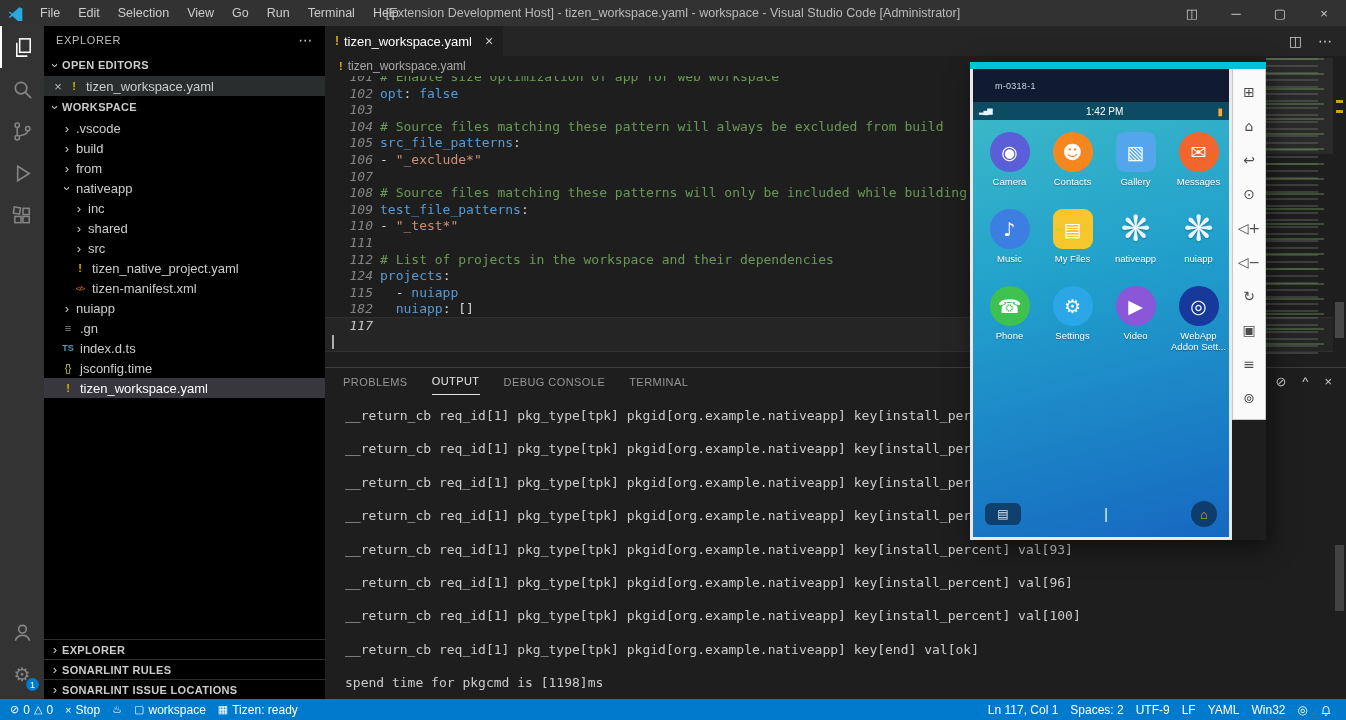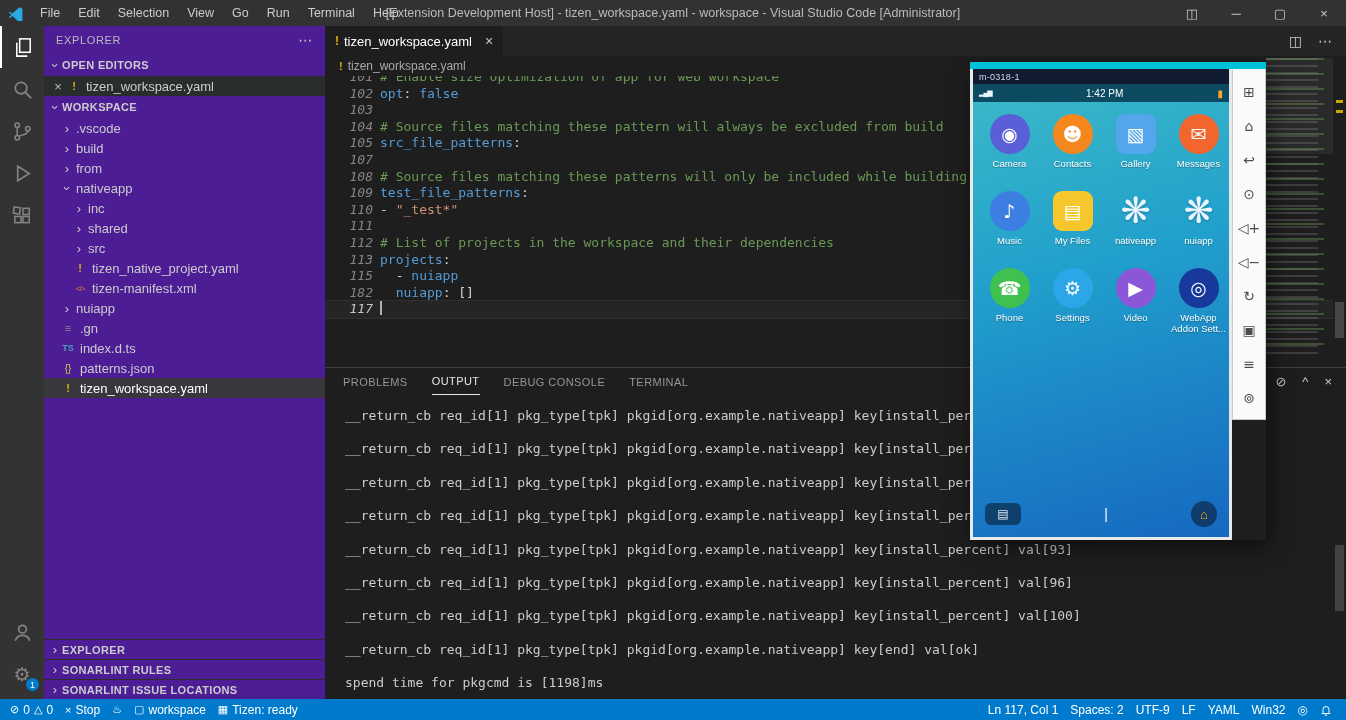--- a/index.html
+++ b/index.html
@@ -29,21 +29,21 @@
   .ab-item{width:44px;height:42px;display:flex;align-items:center;justify-content:center;
     color:#858585;position:relative;}
   .ab-item.active{color:#ffffff;border-left:2px solid #ffffff;}
   .ab-item svg{width:23px;height:23px;}
   .ab-bottom{margin-top:auto;display:flex;flex-direction:column;align-items:center;margin-bottom:4px;}
   .gear-glyph{font-size:19px;}
   .badge{position:absolute;right:5px;bottom:4px;background:#007acc;color:#fff;font-size:9px;
     width:13px;height:13px;border-radius:50%;display:flex;align-items:center;justify-content:center;}
 
   
-  .sidebar{position:absolute;top:0;bottom:0;left:44px;width:281px;background:#4c1d95;
+  .sidebar{position:absolute;top:0;bottom:0;left:44px;width:281px;background:#000000;
     font-size:13px;color:#cccccc;z-index:4;}
   .sb-header{height:28px;display:flex;align-items:center;padding:0 12px;
     font-size:11px;letter-spacing:.06em;color:#bbbbbb;}
   .sb-header .more{margin-left:auto;font-size:14px;color:#cccccc;}
   .sb-sec{height:22px;display:flex;align-items:center;font-size:11px;font-weight:bold;
     color:#cccccc;padding-left:4px;letter-spacing:.03em;}
   .chev{display:inline-block;width:14px;text-align:center;color:#cccccc;font-size:13px;
     transform:none;font-weight:normal;}
   .chev.exp{transform:rotate(90deg);}
   .row{height:20px;display:flex;align-items:center;white-space:nowrap;color:#cccccc;}
@@ -74,21 +74,21 @@
     align-items:center;padding-left:14px;font-size:12px;color:#a9a9a9;gap:5px;background:#1e1e1e;}
   .breadcrumb .warn{color:#ddb100;font-weight:bold;font-size:11px;}
 
   .editor-code{position:absolute;top:50px;left:0;right:13px;height:291px;overflow:hidden;
     font-family:"DejaVu Sans Mono","Liberation Mono",monospace;font-size:13px;line-height:16.6px;}
   .cline{display:flex;white-space:pre;}
   .cline:first-child{margin-top:-7px;}
   .gut{width:48px;text-align:right;color:#858585;flex:none;font-style:italic;}
   .cline.cur .gut{color:#c6c6c6;}
   .ctext{margin-left:7px;}
-  .cline.cur{background:rgba(255,255,255,0.035);outline:1px solid #303030;}
+  .cline.cur{background:rgba(255,255,255,0.035);outline:1px solid #303030;flex-direction:column;}
   .tk-c{color:#6a9955}.tk-k{color:#569cd6}.tk-p{color:#d4d4d4}
   .tk-s{color:#ce9178}.tk-b{color:#569cd6}.tk-w{color:#d4d4d4}
   .caret{display:inline-block;width:2px;height:14px;background:#aeafad;vertical-align:-2px;}
 
   .minimap{position:absolute;top:32px;right:13px;width:67px;height:300px;opacity:.9;
     background:
       repeating-linear-gradient(180deg, rgba(106,153,85,.45) 0 2px, transparent 2px 15px),
       repeating-linear-gradient(180deg, rgba(190,190,190,.22) 0 2px, transparent 2px 7px);
     background-size:58px 100%,52px 100%;background-repeat:no-repeat;}
   .minimap .vp{position:absolute;top:0;left:0;right:0;height:96px;background:rgba(255,255,255,.06);}
@@ -119,22 +119,22 @@
   .sb-left{display:flex;height:100%;margin-left:4px;}
   .sb-right{display:flex;height:100%;margin-left:auto;margin-right:8px;}
 
   
   .emulator{position:absolute;left:970px;top:62px;width:296px;z-index:50;
     box-shadow:4px 8px 22px rgba(0,0,0,.5);}
   .emu-accent{height:7px;background:#00c2d7;}
   .emu-body{display:flex;align-items:flex-start;}
   .emu-phone{width:262px;height:471px;background:#e9e9e9;border:3px solid #e9e9e9;border-top:none;
     display:flex;flex-direction:column;}
-  .emu-title{height:15px;background:#101a30;color:#cfd8e3;font-size:9px;display:flex;
-    align-items:center;padding-left:6px;letter-spacing:.03em;}
+  .emu-title{height:33px;background:#101a30;color:#cfd8e3;font-size:9px;display:flex;
+    align-items:center;padding-left:22px;letter-spacing:.03em;}
   .emu-screen{flex:1;position:relative;background:linear-gradient(165deg,#3cb9c8 0%,#21a0cc 40%,#1668c1 100%);
     overflow:hidden;}
   .emu-status{height:18px;background:#0d4b63;display:flex;align-items:center;padding:0 6px;
     color:#ffffff;}
   .sig{font-size:7px;letter-spacing:-1px;color:#e8f6ff;}
   .etime{flex:1;text-align:center;font-size:10px;}
   .batt{font-size:10px;color:#ffa726;}
   .appgrid{display:grid;grid-template-columns:repeat(4,63px);padding:12px 0 0 5px;}
   .appcell{width:63px;height:77px;display:flex;flex-direction:column;align-items:center;}
   .appicon{width:40px;height:40px;display:flex;align-items:center;justify-content:center;flex:none;}
@@ -300,21 +300,21 @@
           <div class="row" style="padding-left: 16px;">
             <span class="ficon gn">≡</span>
             <span class="rlabel">.gn</span>
           </div>
           <div class="row" style="padding-left: 16px;">
             <span class="ficon ts">TS</span>
             <span class="rlabel">index.d.ts</span>
           </div>
           <div class="row" style="padding-left: 16px;">
             <span class="ficon json">{}</span>
-            <span class="rlabel">patterns.json</span>
+            <span class="rlabel">jsconfig.time</span>
           </div>
           <div class="row sel" style="padding-left: 16px;">
             <span class="ficon warn">!</span>
             <span class="rlabel">tizen_workspace.yaml</span>
           </div>
         </div>
       <div class="sb-bottom">
         <div class="sb-sec">
             <span class="chev">›</span>
             <span>EXPLORER</span>
@@ -345,27 +345,28 @@
       <div class="breadcrumb">
         <span class="warn">!</span>
         <span>tizen_workspace.yaml</span>
       </div>
       <div class="editor-code" id="code">
           <div class="cline"><span class="gut">101</span><span class="ctext"><span class="tk-c"># Enable size optimization of app for web workspace</span></span></div>
           <div class="cline"><span class="gut">102</span><span class="ctext"><span class="tk-k">opt</span><span class="tk-p">:</span><span class="tk-b"> false</span></span></div>
           <div class="cline"><span class="gut">103</span><span class="ctext"></span></div>
           <div class="cline"><span class="gut">104</span><span class="ctext"><span class="tk-c"># Source files matching these pattern will always be excluded from build</span></span></div>
           <div class="cline"><span class="gut">105</span><span class="ctext"><span class="tk-k">src_file_patterns</span><span class="tk-p">:</span></span></div>
+          <div class="cline"><span class="gut">106</span><span class="ctext"><span class="tk-p">- </span><span class="tk-s">"_exclude*"</span></span></div>
           <div class="cline"><span class="gut">107</span><span class="ctext"></span></div>
           <div class="cline"><span class="gut">108</span><span class="ctext"><span class="tk-c"># Source files matching these patterns will only be included while building in test mode</span></span></div>
           <div class="cline"><span class="gut">109</span><span class="ctext"><span class="tk-k">test_file_patterns</span><span class="tk-p">:</span></span></div>
           <div class="cline"><span class="gut">110</span><span class="ctext"><span class="tk-p">- </span><span class="tk-s">"_test*"</span></span></div>
           <div class="cline"><span class="gut">111</span><span class="ctext"></span></div>
           <div class="cline"><span class="gut">112</span><span class="ctext"><span class="tk-c"># List of projects in the workspace and their dependencies</span></span></div>
-          <div class="cline"><span class="gut">113</span><span class="ctext"><span class="tk-k">projects</span><span class="tk-p">:</span></span></div>
+          <div class="cline"><span class="gut">124</span><span class="ctext"><span class="tk-k">projects</span><span class="tk-p">:</span></span></div>
           <div class="cline"><span class="gut">115</span><span class="ctext"><span class="tk-p">  - </span><span class="tk-b">nuiapp</span></span></div>
           <div class="cline"><span class="gut">182</span><span class="ctext"><span class="tk-p">  </span><span class="tk-k">nuiapp</span><span class="tk-p">:</span><span class="tk-w"> []</span></span></div>
           <div class="cline cur"><span class="gut">117</span><span class="ctext"><span class="caret"></span></span></div>
         </div>
       <div class="minimap">
           <div class="vp"></div>
         </div>
       <div class="vscroll">
         <div class="mark" style="top:44px"></div>
         <div class="mark" style="top:54px"></div>

